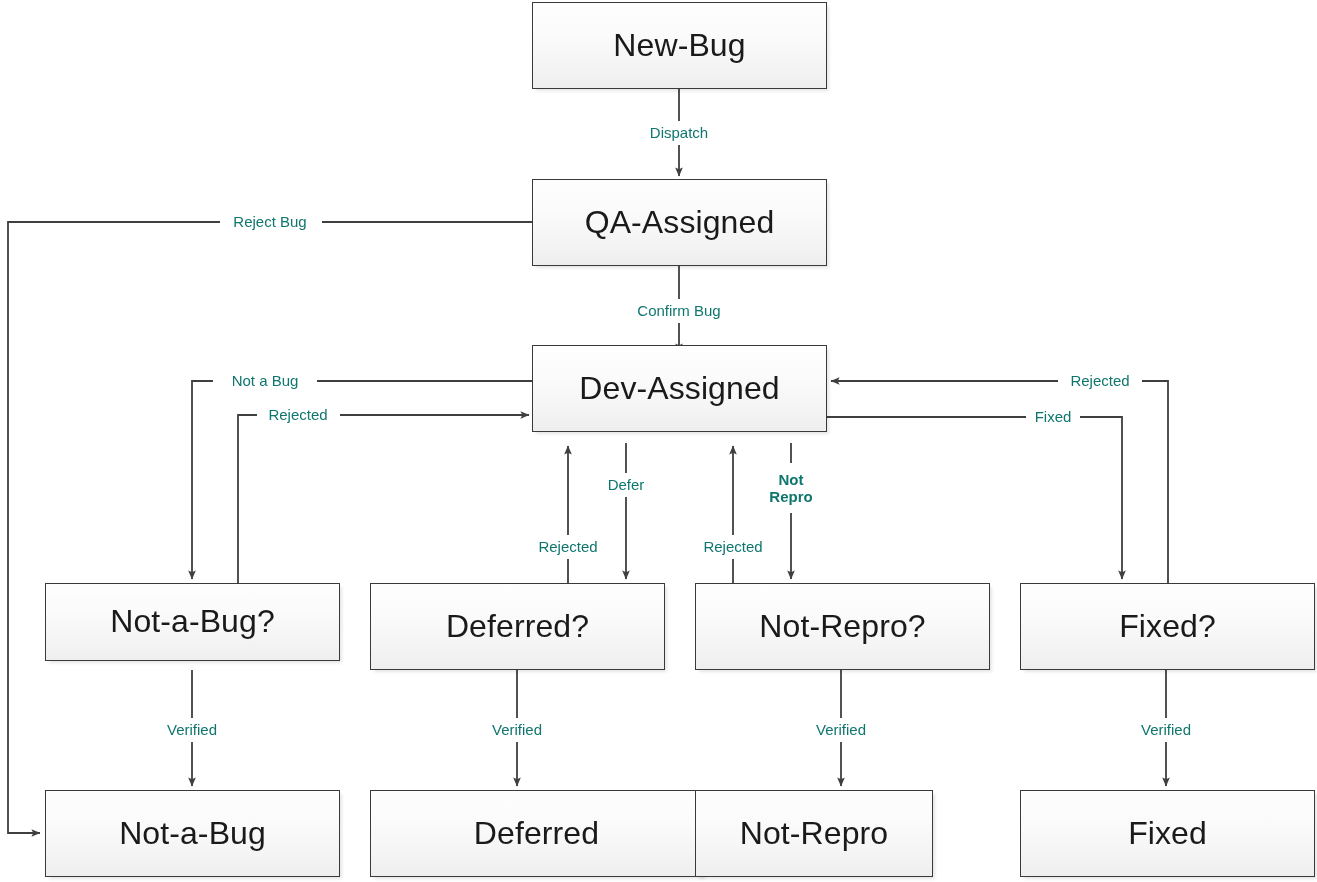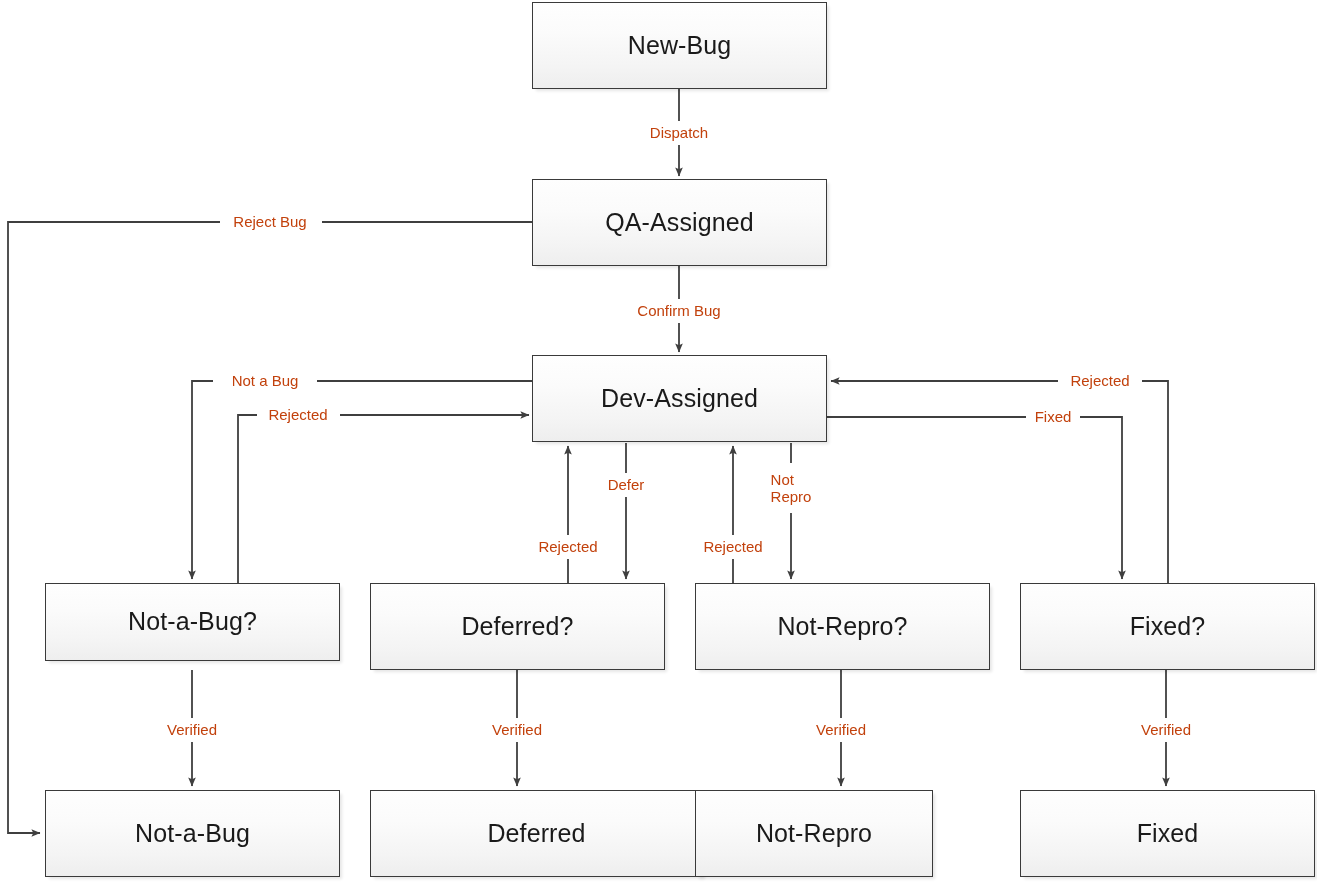--- a/index.html
+++ b/index.html
@@ -31,37 +31,39 @@
     box-sizing: border-box;
     border: 1px solid #3a3a3a;
     background: linear-gradient(to bottom, #fefefe 0%, #fbfbfb 35%, #f4f4f4 75%, #eeeeee 100%);
     box-shadow: 3px 3px 3px -1px rgba(0,0,0,0.10);
     display: flex;
     align-items: center;
     justify-content: center;
     color: #1a1a1a;
   }
   .node .node-label {
-    font-size: 25px;
+    font-size: 32px;
     line-height: 1.1;
     letter-spacing: 0.1px;
     white-space: nowrap;
   }
   .edge-label {
     position: absolute;
     font-size: 15px;
-    color: #c2410c;
+    color: #0f766e;
     background: #ffffff;
     padding: 0 3px;
     white-space: nowrap;
     transform: translate(-50%, -50%);
+    text-align: center;
     line-height: 1.15;
   }
   .edge-label.two-line {
     white-space: pre-line;
+    font-weight: bold;
   }
 </style>
 </head>
 <body>
 
 <div id="canvas">
 
   <svg class="edges" viewBox="0 0 1317 882">
     <defs>
       <marker id="arrow" markerWidth="10" markerHeight="10" refX="8.6" refY="4" orient="auto" markerUnits="userSpaceOnUse">
@@ -116,21 +118,21 @@
       <path d="M1166,742 L1166,786" marker-end="url(#arrow)"></path>
     </g>
   </svg>
 
   <div class="node" style="left:532px; top:2px; width:295px; height:87px;">
     <span class="node-label">New-Bug</span>
   </div>
   <div class="node" style="left:532px; top:179px; width:295px; height:87px;">
     <span class="node-label">QA-Assigned</span>
   </div>
-  <div class="node" style="left:532px; top:355px; width:295px; height:87px;">
+  <div class="node" style="left:532px; top:345px; width:295px; height:87px;">
     <span class="node-label">Dev-Assigned</span>
   </div>
   <div class="node" style="left:45px; top:583px; width:295px; height:78px;">
     <span class="node-label">Not-a-Bug?</span>
   </div>
   <div class="node" style="left:370px; top:583px; width:295px; height:87px;">
     <span class="node-label">Deferred?</span>
   </div>
   <div class="node" style="left:695px; top:583px; width:295px; height:87px;">
     <span class="node-label">Not-Repro?</span>

